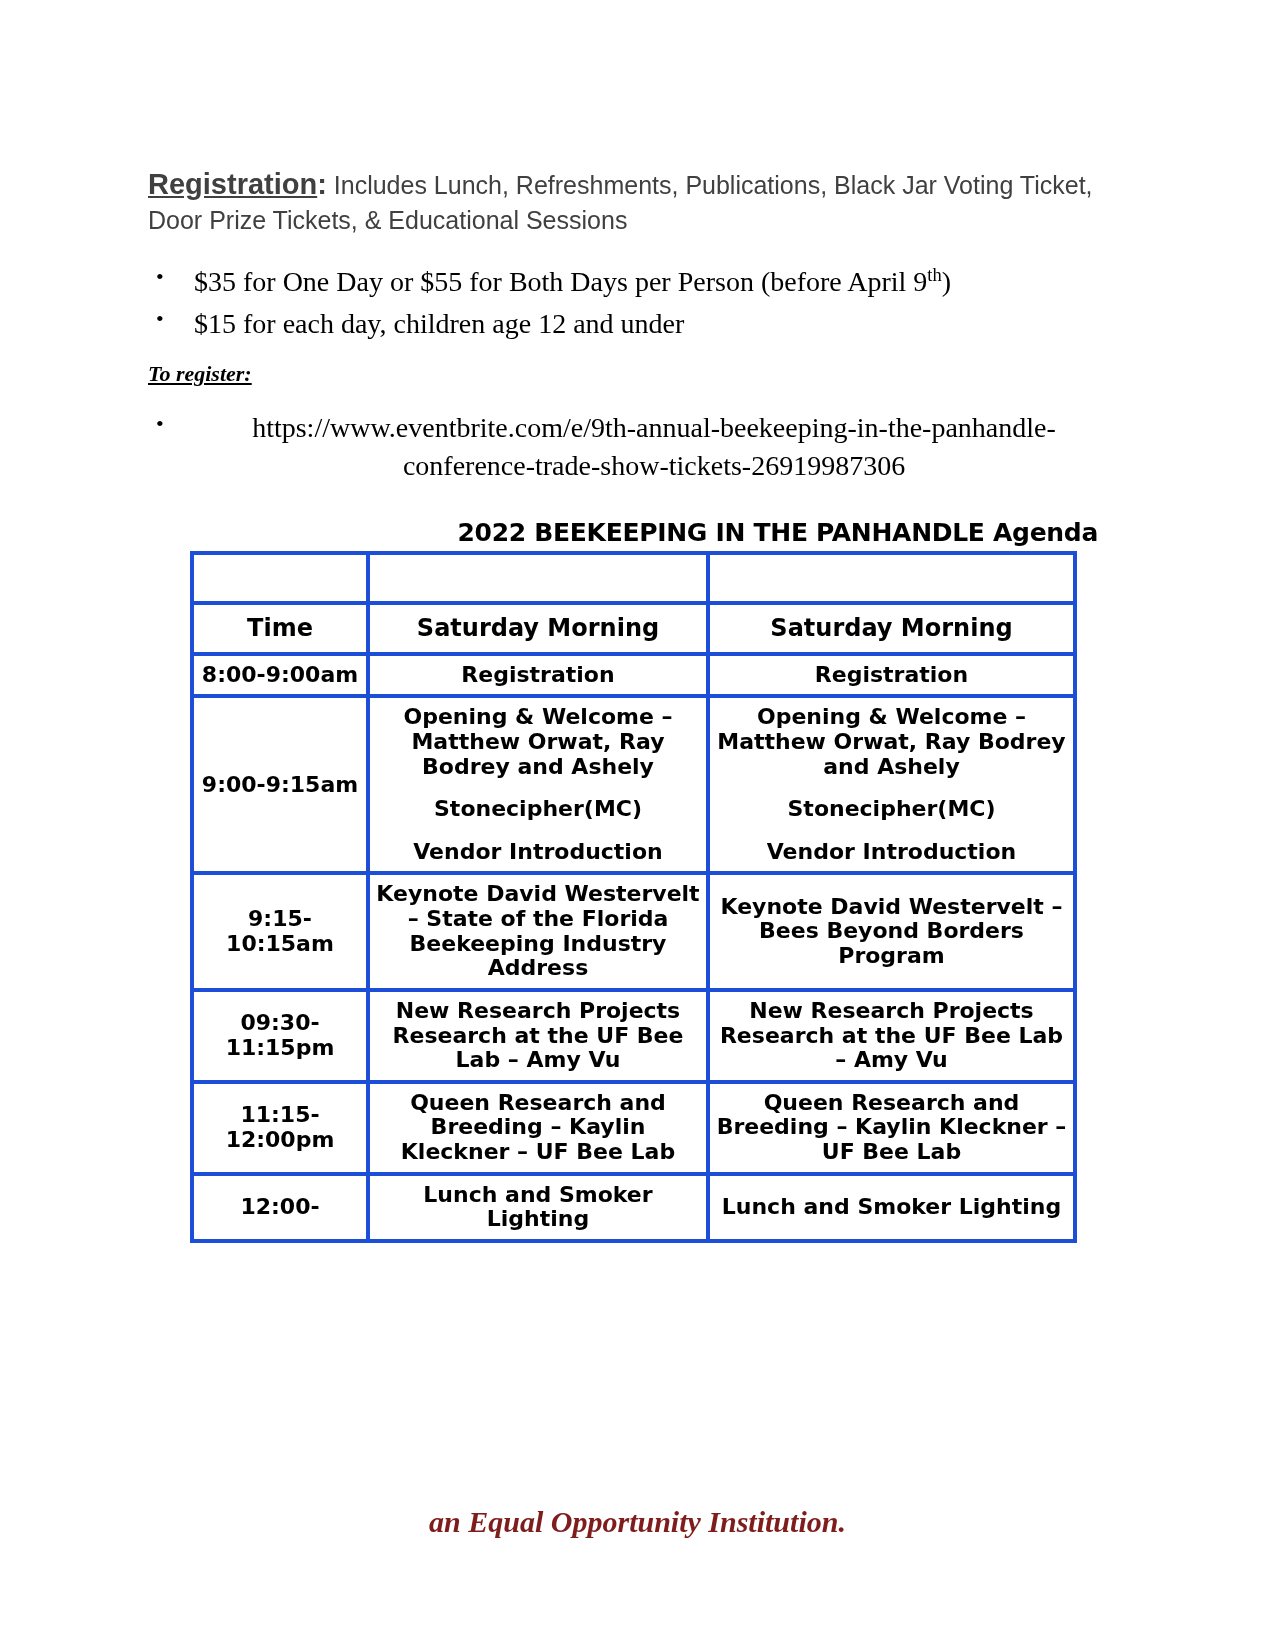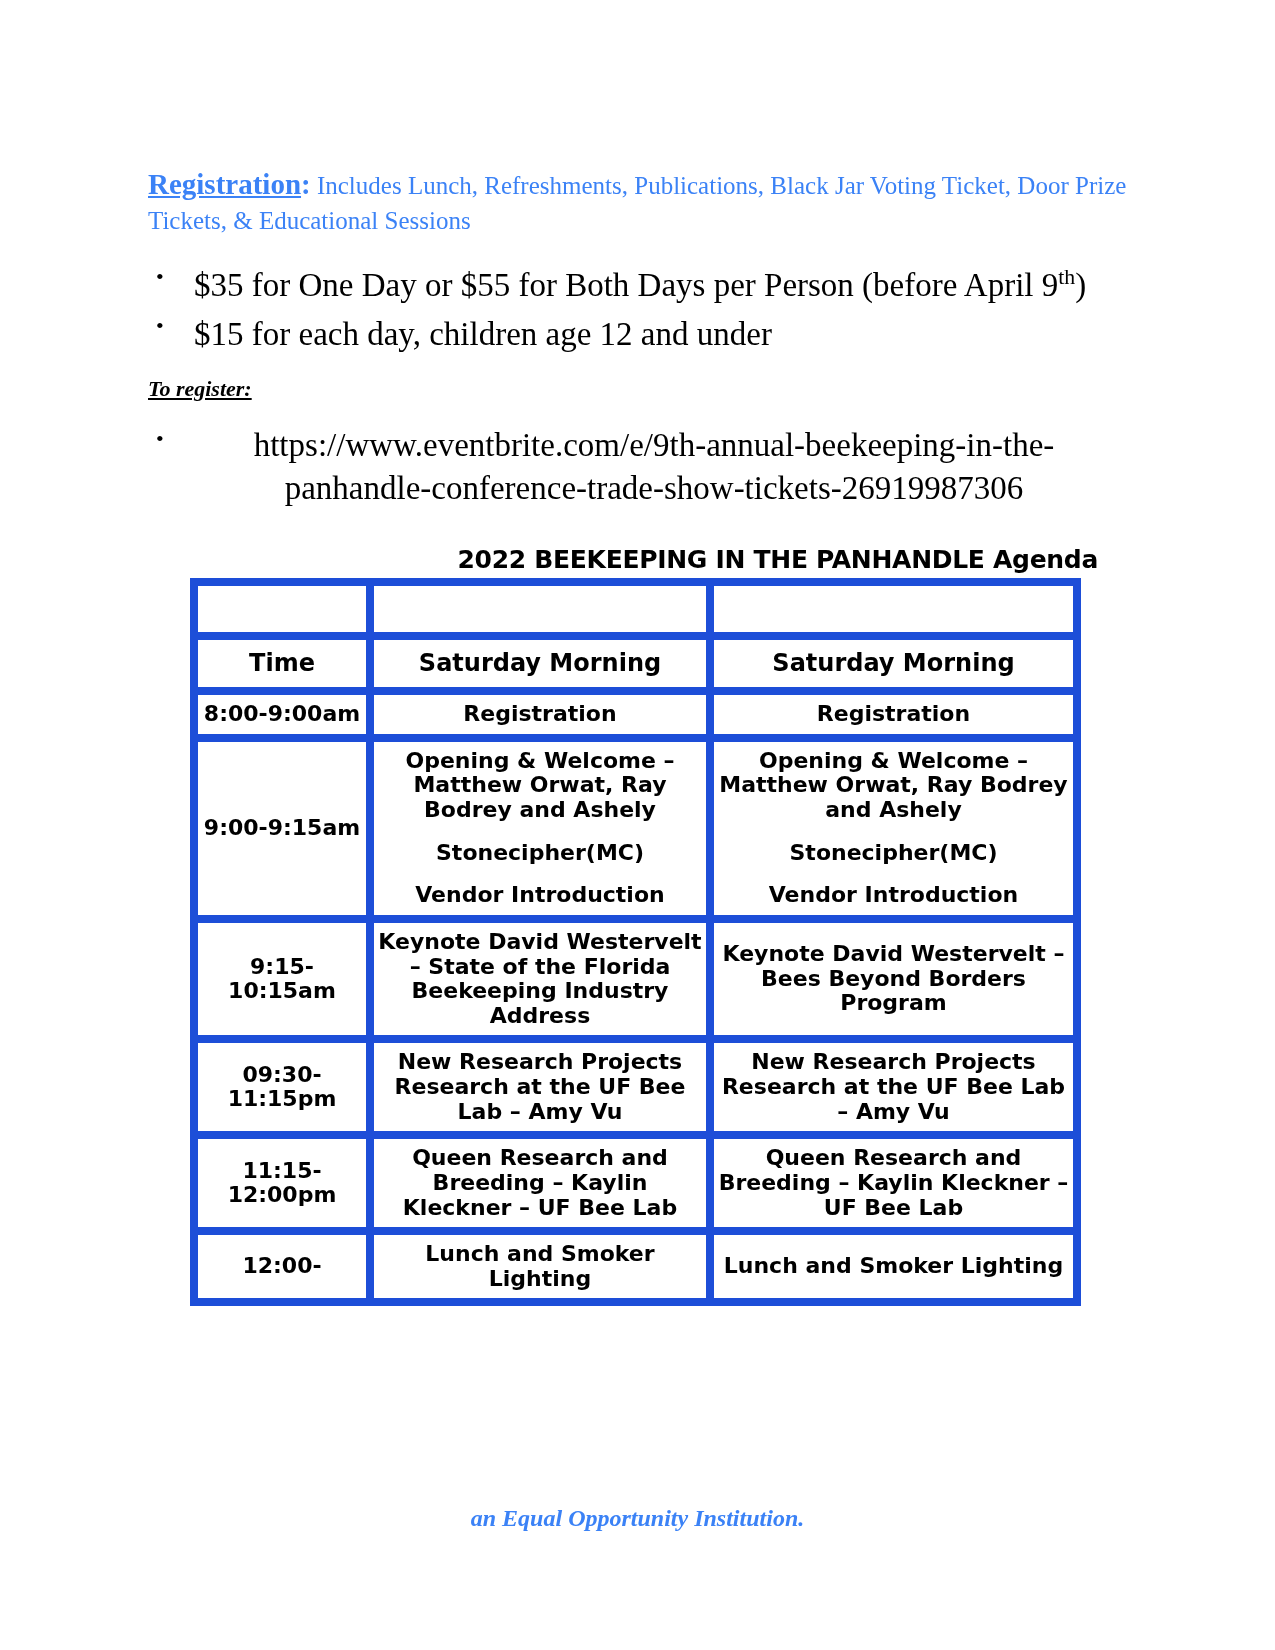--- a/index.html
+++ b/index.html
@@ -18,24 +18,24 @@
   }
   .content {
     position: absolute;
     left: 148px;
     top: 140px;
     width: 980px;
   }
 
   
   .reg-block {
-    font-family: Liberation Serif, serif;
+    font-family: Liberation Sans, sans-serif;
     font-size: 25px;
     line-height: 1.33;
-    color: #3b82f6;
+    color: #404040;
   }
   .reg-head {
     font-size: 29px;
     font-weight: 700;
     text-decoration: underline;
     letter-spacing: 0px;
   }
   .reg-colon {
     font-size: 29px;
     font-weight: 700;
@@ -46,21 +46,21 @@
 
   
   ul.bullets {
     list-style: none;
     margin: 12px 0 0 0;
     padding: 0;
   }
   ul.bullets li {
     position: relative;
     padding-left: 46px;
-    font-size: 33px;
+    font-size: 28px;
     line-height: 1.42;
     margin-bottom: 2px;
   }
   ul.bullets li::before {
     content: "\2022";
     position: absolute;
     left: 8px;
     top: -1px;
     font-size: 22px;
     line-height: 1.45;
@@ -106,21 +106,21 @@
     width: 883px;
     margin-left: 42px;
     table-layout: fixed;
     font-family: "DejaVu Sans", sans-serif;
   }
   table.agenda col.c-time { width: 176px; }
   table.agenda col.c-fri  { width: 340px; }
   table.agenda col.c-sat  { width: 367px; }
 
   table.agenda td {
-    border: 8px solid #1d4ed8;
+    border: 4px solid #1d4ed8;
     text-align: center;
     vertical-align: middle;
     font-size: 22px;
     font-weight: 700;
     line-height: 1.12;
     padding: 7px 4px;
   }
   table.agenda tr.spacer-row td {
     height: 46px;
     padding: 0;
@@ -146,22 +146,22 @@
   
   .footer {
     position: absolute;
     left: 0;
     right: 0;
     top: 1505px;
     text-align: center;
     font-family: "Liberation Serif", serif;
     font-style: italic;
     font-weight: 700;
-    font-size: 24px;
-    color: #3b82f6;
+    font-size: 30px;
+    color: #7f1d1d;
   }
 </style>
 </head>
 <body>
 
 <div class="page">
   <div class="content">
 
     <p class="reg-block">
       <span class="reg-head">Registration</span><span class="reg-colon">:</span><span class="reg-body"> Includes Lunch, Refreshments, Publications, Black Jar Voting Ticket, Door Prize Tickets, &amp; Educational Sessions</span>

